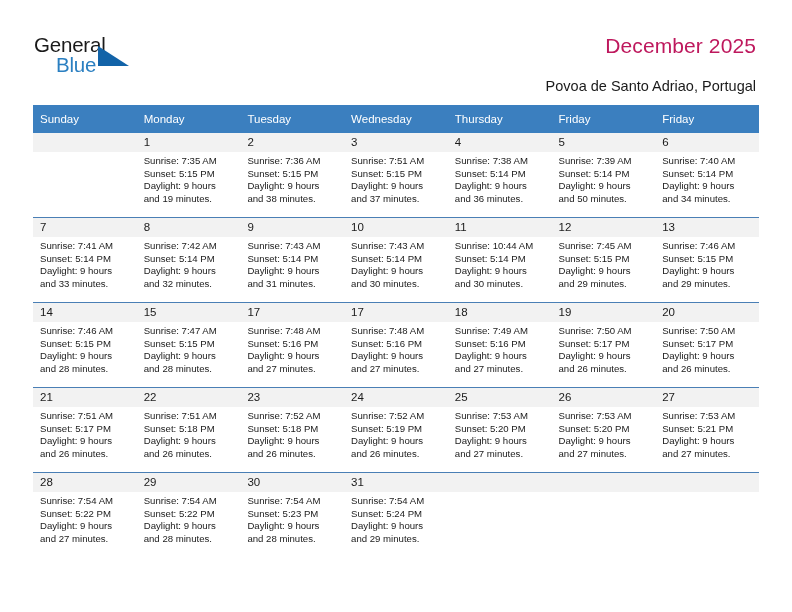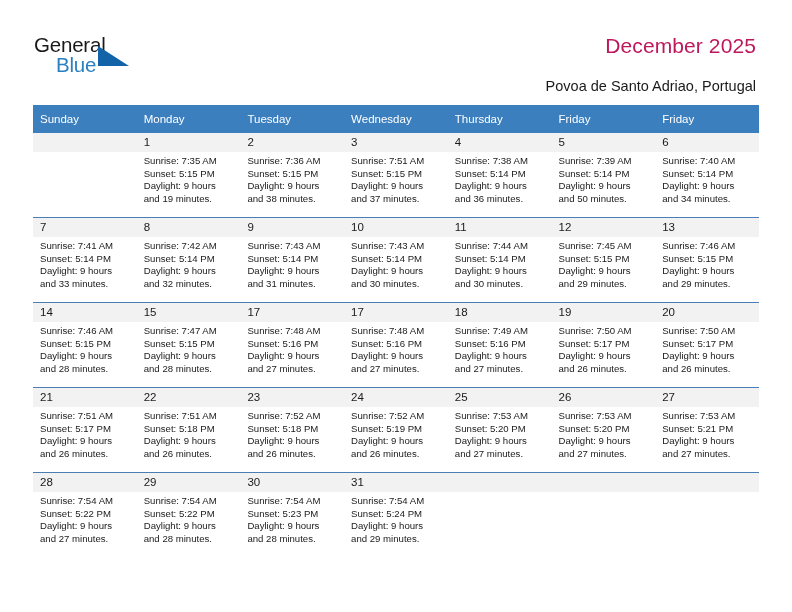--- a/index.html
+++ b/index.html
@@ -287,21 +287,21 @@
                 <div>Sunset: 5:14 PM</div>
                 <div>Daylight: 9 hours</div>
                 <div>and 30 minutes.</div>
               </div>
             </div>
           </td>
           <td>
             <div class="cell-inner">
               <div class="daynum">11</div>
               <div class="details">
-                <div>Sunrise: 7:44 AM</div>
+                <div>Sunrise: 10:44 AM</div>
                 <div>Sunset: 5:14 PM</div>
                 <div>Daylight: 9 hours</div>
                 <div>and 30 minutes.</div>
               </div>
             </div>
           </td>
           <td>
             <div class="cell-inner">
               <div class="daynum">12</div>
               <div class="details">

